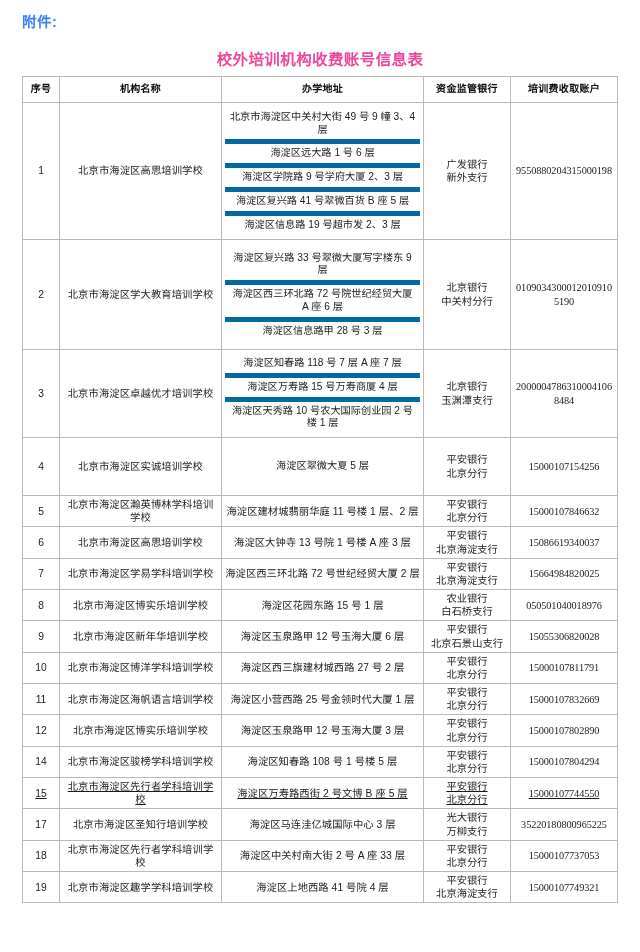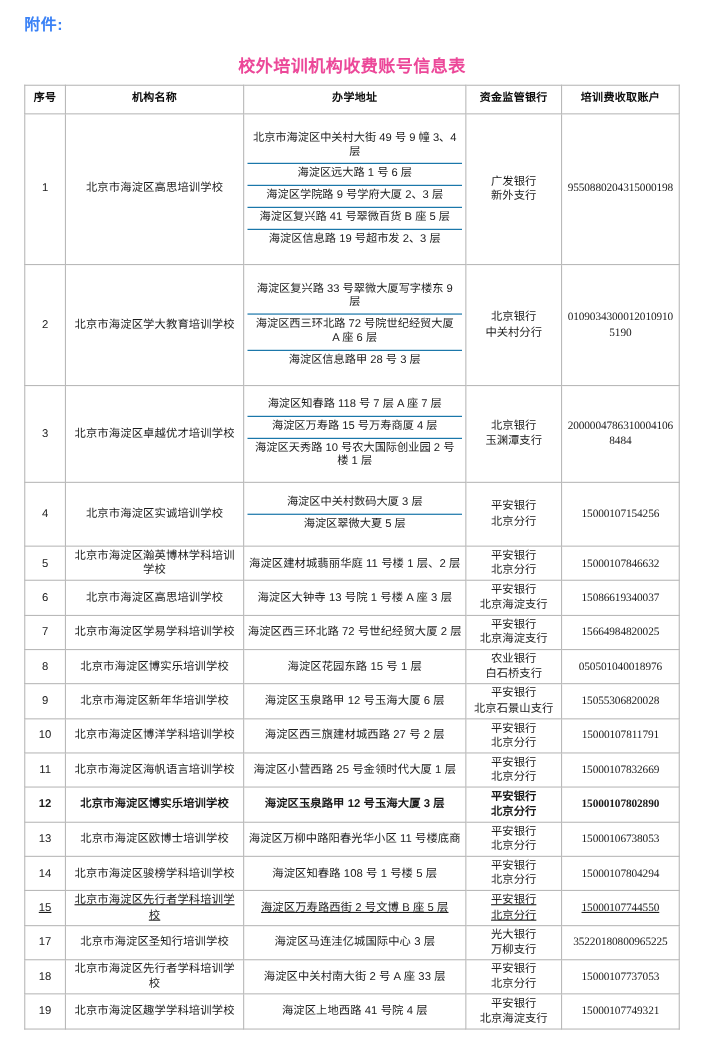--- a/index.html
+++ b/index.html
@@ -107,21 +107,21 @@
 
   
   table.addr-sub {
     border-collapse: collapse;
     width: 100%;
     height: 100%;
     table-layout: fixed;
   }
   table.addr-sub td {
     border: none;
-    border-bottom: 1px solid #0369a1;
+    border-bottom: 5px solid #0369a1;
     text-align: center;
     vertical-align: middle;
     padding: 3px 4px;
     font-size: 10.2px;
     line-height: 1.25;
     color: #1b1b1b;
   }
   table.addr-sub tr:last-child td { border-bottom: none; }
 
   td.addr-merged { padding: 0; }
@@ -225,23 +225,20 @@
 玉渊潭支行</td>
           <td class="acct-cell">20000047863100041068484</td>
         </tr>
         <tr style="height: 58px;">
           <td class="seq-cell">4</td>
           <td class="name-cell">北京市海淀区实诚培训学校</td>
           <td class="addr-merged">
             <table class="addr-sub">
               <tbody>
                 <tr>
-                  <td>海淀区中关村数码大厦 3 层</td>
-                </tr>
-                <tr>
                   <td>海淀区翠微大夏 5 层</td>
                 </tr>
               </tbody>
             </table>
           </td>
           <td class="bank-cell">平安银行
 北京分行</td>
           <td class="acct-cell">15000107154256</td>
         </tr>
         <tr style="height: 30px;">
@@ -293,35 +290,27 @@
           <td class="acct-cell">15000107811791</td>
         </tr>
         <tr style="height: 30px;">
           <td class="seq-cell">11</td>
           <td class="name-cell">北京市海淀区海帆语言培训学校</td>
           <td class="addr-cell">海淀区小营西路 25 号金领时代大厦 1 层</td>
           <td class="bank-cell">平安银行
 北京分行</td>
           <td class="acct-cell">15000107832669</td>
         </tr>
-        <tr style="height: 30px; font-weight: bold;">
+        <tr style="height: 30px;">
           <td class="seq-cell">12</td>
           <td class="name-cell">北京市海淀区博实乐培训学校</td>
           <td class="addr-cell">海淀区玉泉路甲 12 号玉海大厦 3 层</td>
           <td class="bank-cell">平安银行
 北京分行</td>
           <td class="acct-cell">15000107802890</td>
-        </tr>
-        <tr style="height: 30px;">
-          <td class="seq-cell">13</td>
-          <td class="name-cell">北京市海淀区欧博士培训学校</td>
-          <td class="addr-cell">海淀区万柳中路阳春光华小区 11 号楼底商</td>
-          <td class="bank-cell">平安银行
-北京分行</td>
-          <td class="acct-cell">15000106738053</td>
         </tr>
         <tr style="height: 30px;">
           <td class="seq-cell">14</td>
           <td class="name-cell">北京市海淀区骏榜学科培训学校</td>
           <td class="addr-cell">海淀区知春路 108 号 1 号楼 5 层</td>
           <td class="bank-cell">平安银行
 北京分行</td>
           <td class="acct-cell">15000107804294</td>
         </tr>
         <tr style="height: 30px; text-decoration: underline;">

